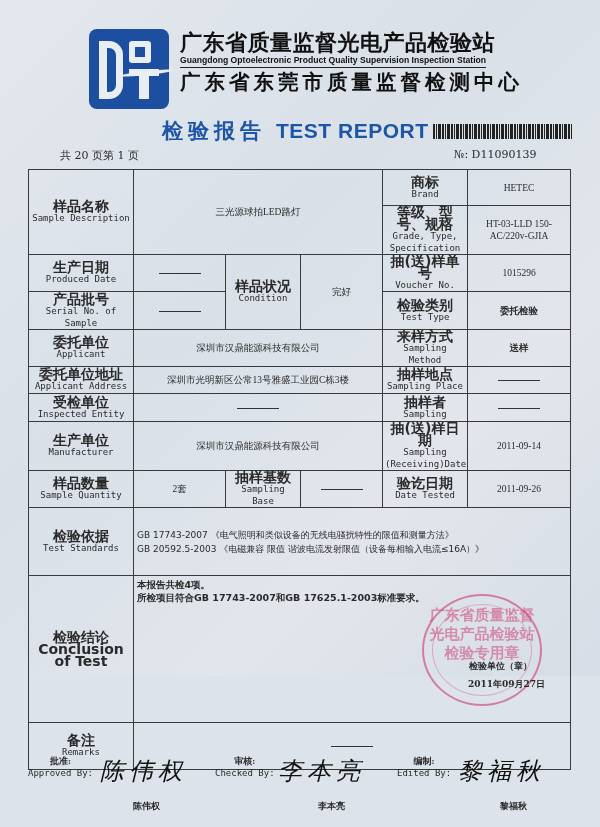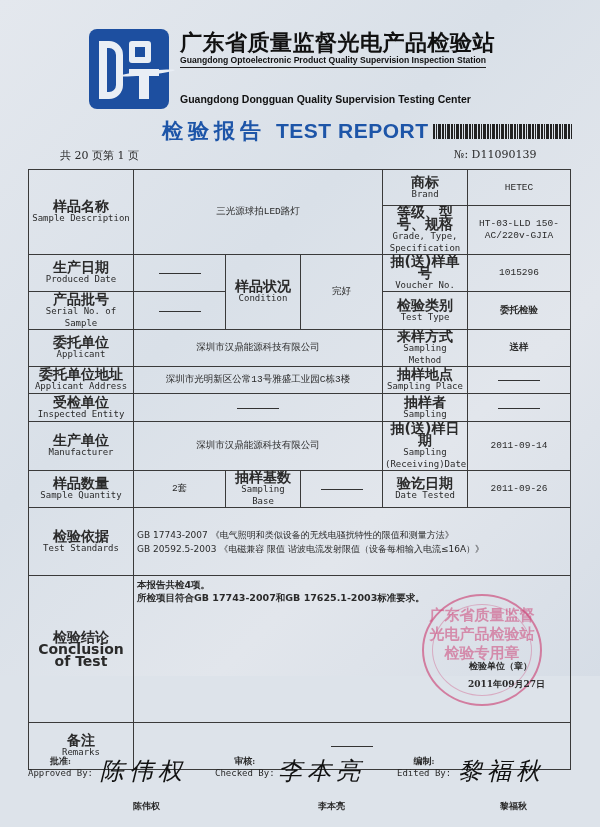--- a/index.html
+++ b/index.html
@@ -20,21 +20,21 @@
   .report-title{position:absolute;left:162px;top:117px;font-family:"Liberation Sans",sans-serif;font-weight:bold;font-size:21px;color:#1d55a8;letter-spacing:0.5px;}
   .report-title .cn{font-family:"DejaVu Sans",sans-serif;letter-spacing:5px;margin-right:10px;}
   .barcode{position:absolute;left:433px;top:124px;width:140px;height:15px;
     background:repeating-linear-gradient(90deg,#222 0 2px,transparent 2px 3px,#222 3px 4px,transparent 4px 5px,#222 5px 8px,transparent 8px 9px);}
   .pages{position:absolute;left:60px;top:148px;font-size:11px;font-family:"DejaVu Serif",serif;}
   .repno{position:absolute;left:454px;top:148px;font-size:11px;font-family:"DejaVu Serif",serif;}
   table.grid{position:absolute;left:28px;top:169px;width:542px;border-collapse:collapse;table-layout:fixed;}
   table.grid td{border:1.2px solid #3a3a3a;text-align:center;vertical-align:middle;font-size:9.5px;line-height:12px;padding:0 2px;}
   table.grid td .cn{font-family:"DejaVu Sans",sans-serif;font-size:14px;font-weight:bold;display:block;}
   table.grid td .en{font-family:"DejaVu Sans Mono",monospace;font-size:9px;display:block;}
-  .val{font-family:Liberation Mono, monospace;font-size:9.5px;}
+  .val{font-family:Liberation Serif, serif;font-size:9.5px;}
   .dash{display:inline-block;width:42px;border-top:1.2px solid #333;vertical-align:middle;}
   td.left{text-align:left !important;padding-left:3px !important;}
   td.top{vertical-align:top !important;}
   .std-line{font-family:"DejaVu Sans",sans-serif;font-size:9px;line-height:14px;white-space:nowrap;}
   .concl{font-family:"DejaVu Sans",sans-serif;font-size:9.5px;font-weight:bold;line-height:13px;}
   .stamp{position:absolute;left:422px;top:594px;width:120px;height:112px;border:2.5px solid rgba(205,70,120,0.65);border-radius:50%;box-sizing:border-box;}
   .stamp-inner{position:absolute;left:8px;top:8px;right:8px;bottom:8px;border:1px solid rgba(205,70,120,0.35);border-radius:50%;}
   .stamp-text{position:absolute;left:0;top:10px;width:100%;text-align:center;color:rgba(205,70,120,0.55);font-family:"DejaVu Sans",sans-serif;font-weight:bold;font-size:15px;}
   .sign-unit{position:absolute;left:469px;top:660px;font-family:"DejaVu Sans",sans-serif;font-size:9px;font-weight:bold;}
   .sign-date{position:absolute;left:468px;top:678px;font-family:"DejaVu Serif",serif;font-size:9px;font-weight:bold;}
@@ -51,21 +51,21 @@
 
   <div class="logo">
     <div class="d"></div>
       <div class="q"></div>
       <div class="t"></div>
       <div class="t2"></div>
       <div class="swoosh"></div>
   </div>
   <div class="org1-cn">广东省质量监督光电产品检验站</div>
   <div class="org1-en">Guangdong Optoelectronic Product Quality Supervision Inspection Station</div>
-  <div class="org2-en">Guangdong Dongguan Quality Supervision Testing Center</div>
+  <div class="org2-cn">广东省东莞市质量监督检测中心</div>
 
   <div class="report-title">
     <span class="cn">检验报告</span><span>TEST REPORT</span>
   </div>
   <div class="barcode"></div>
   <div class="pages">共 20 页第 1 页</div>
   <div class="repno">№: D11090139</div>
 
   <table class="grid">
     <colgroup>

